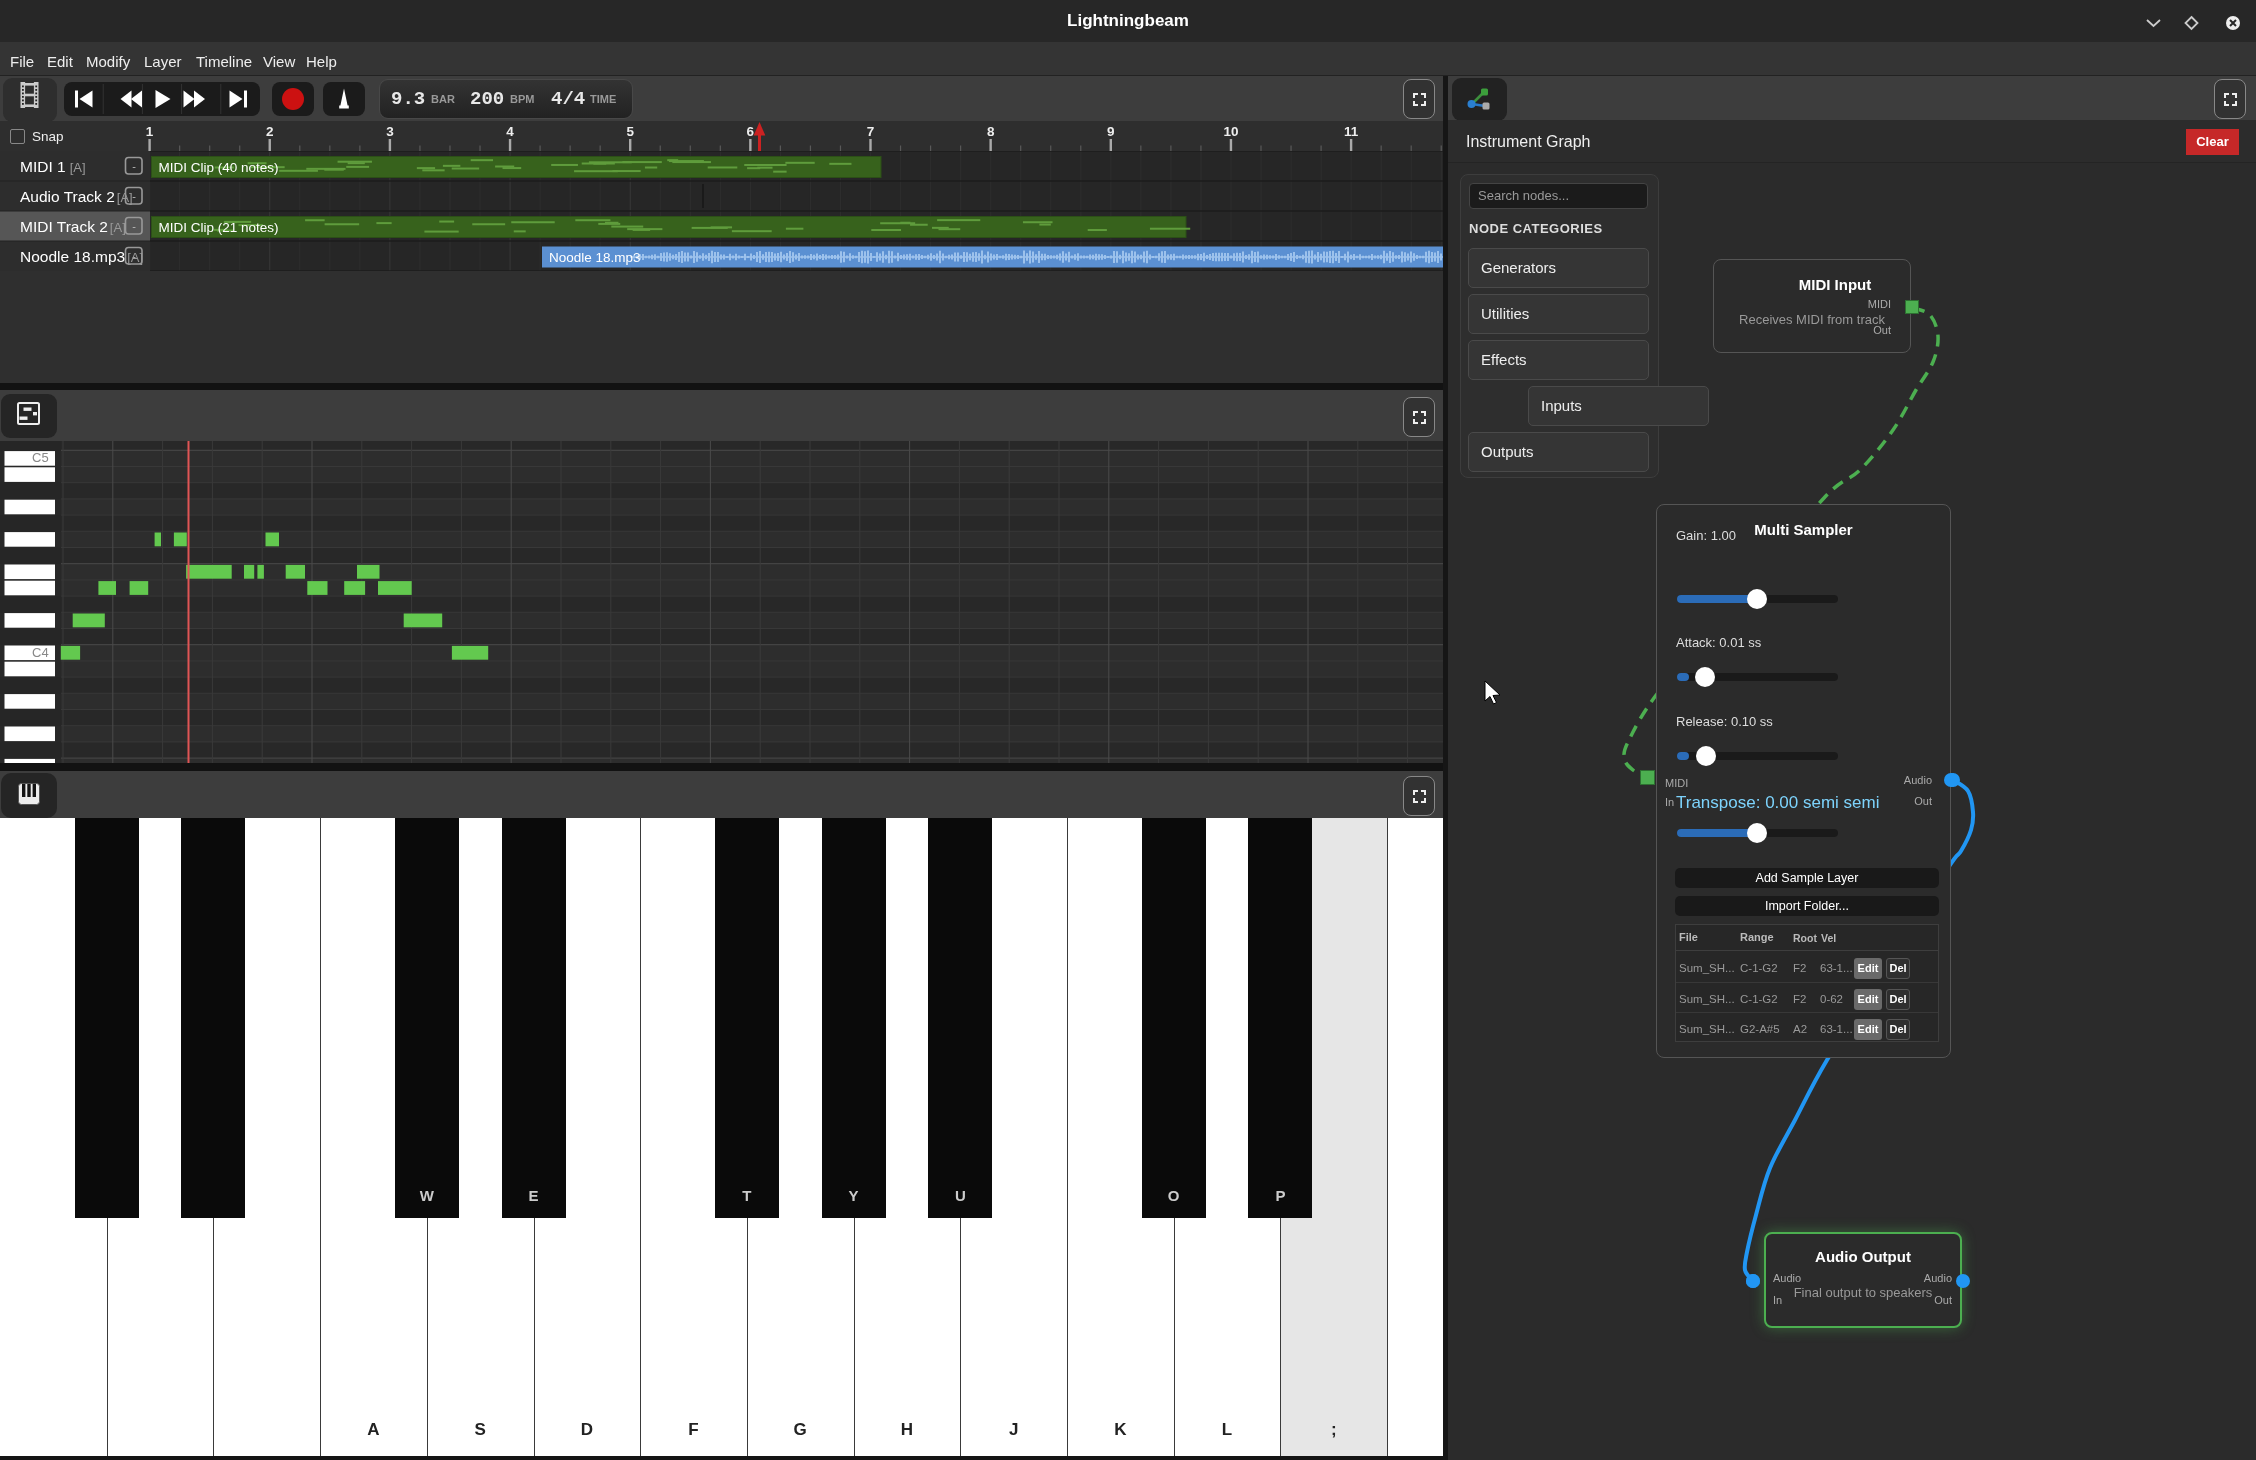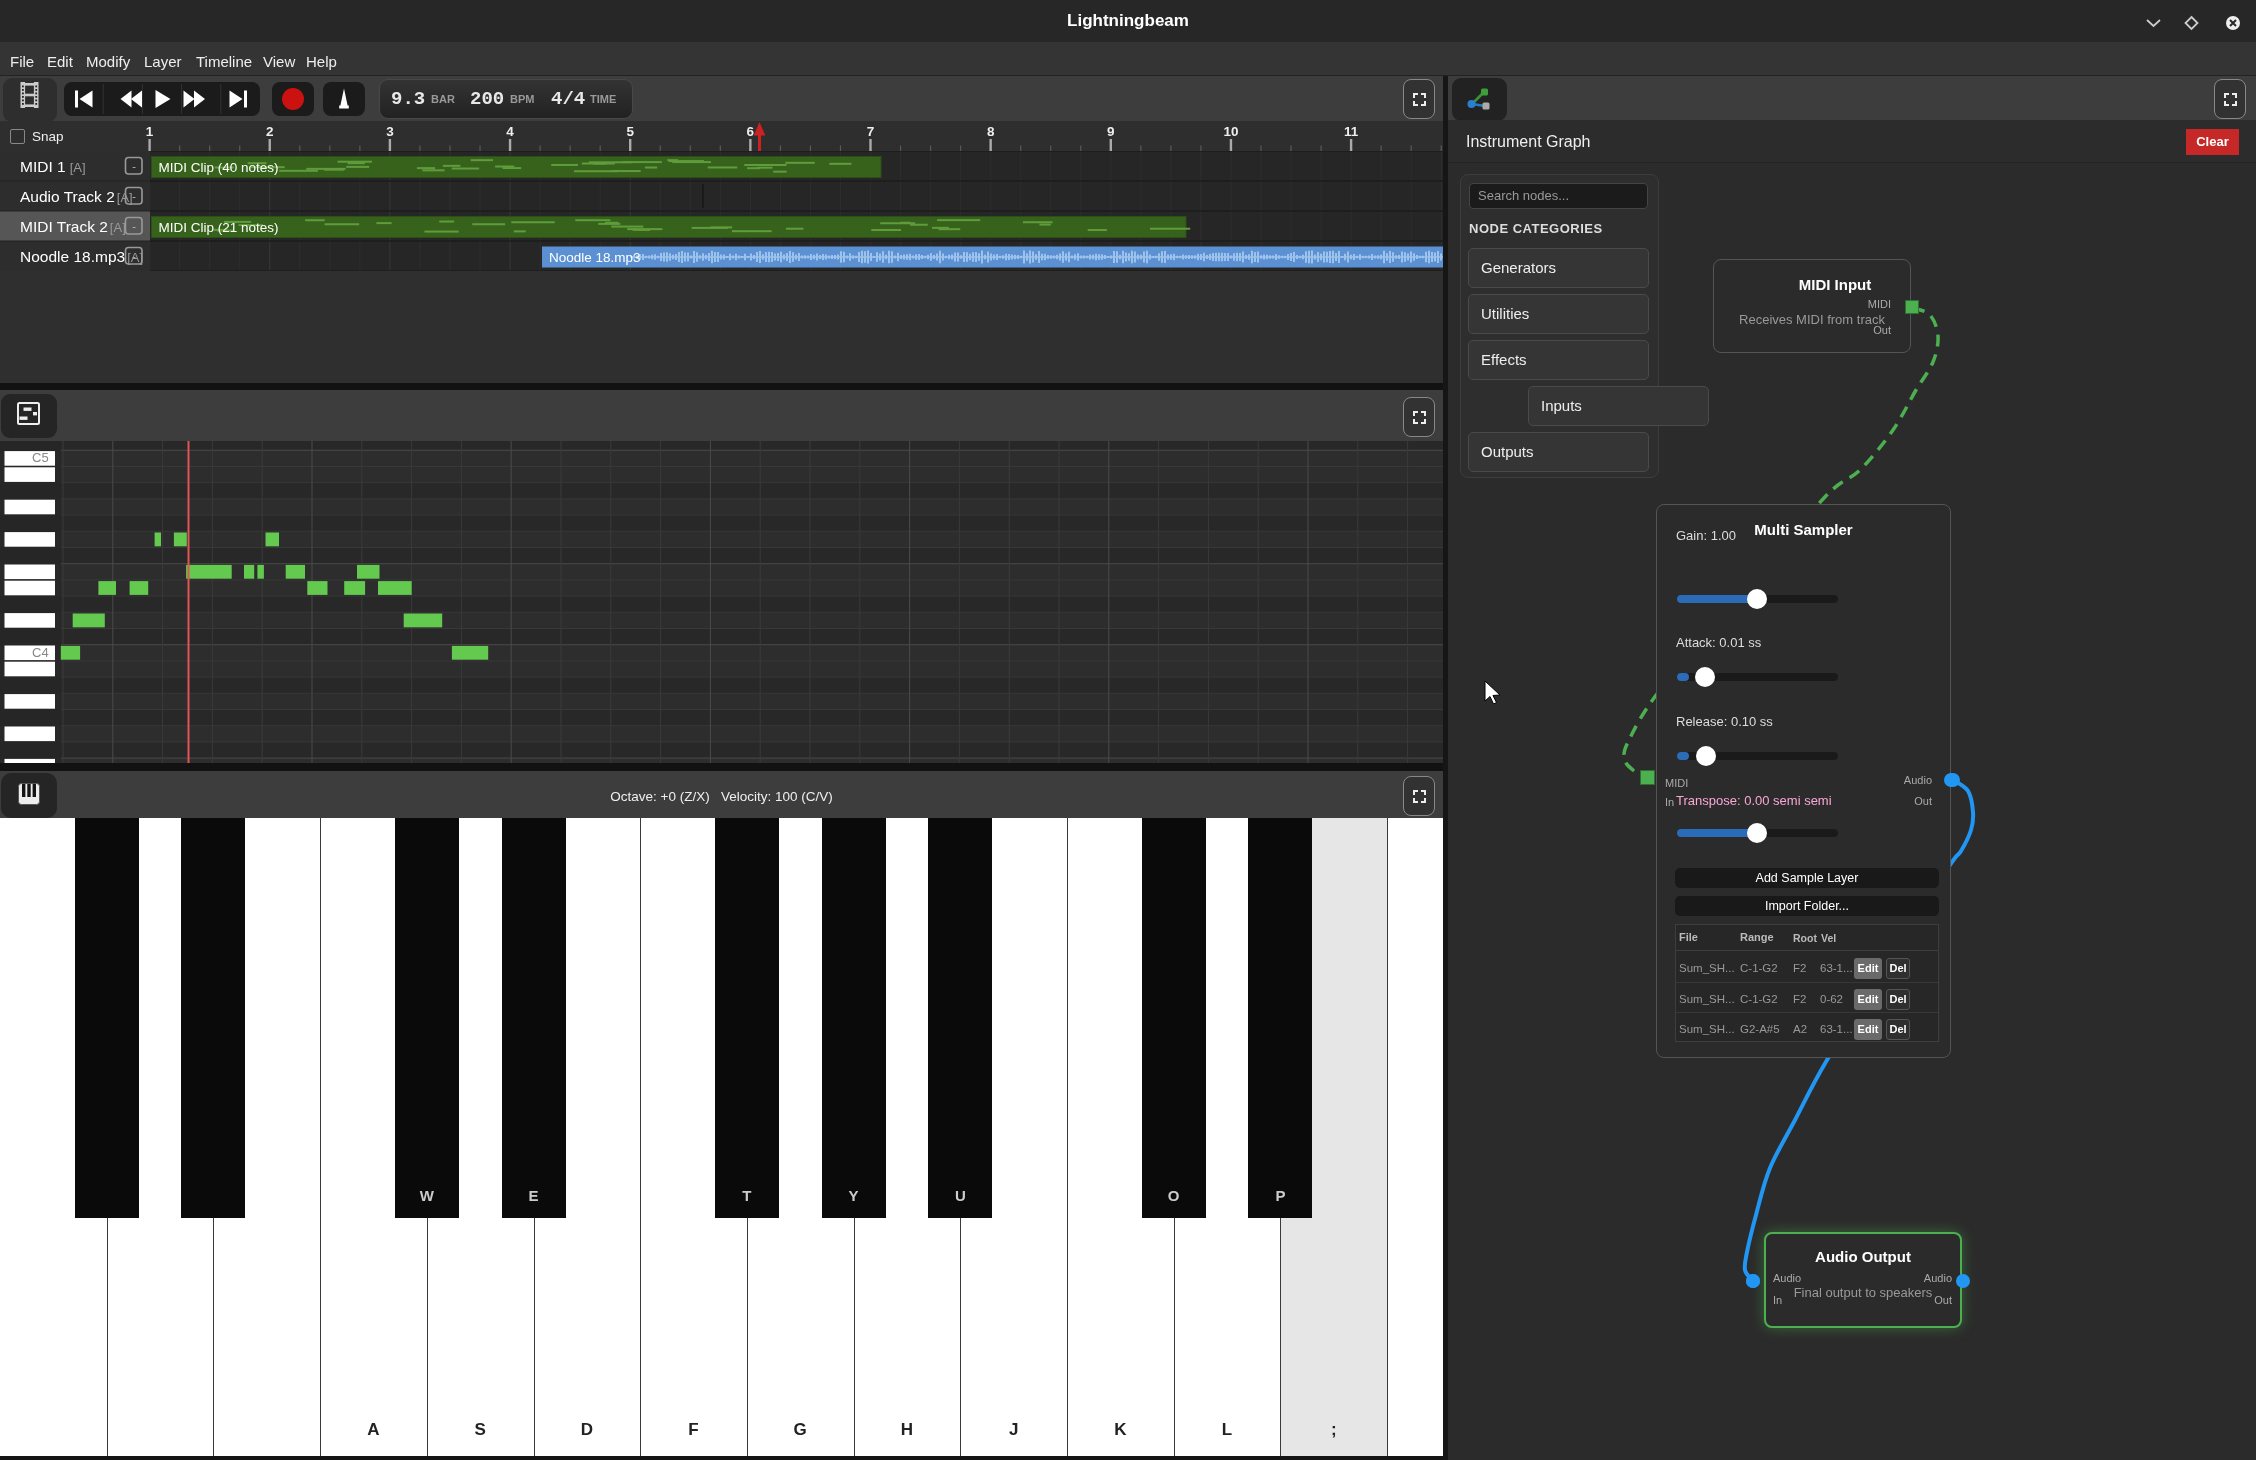--- a/index.html
+++ b/index.html
@@ -427,21 +427,20 @@
 
 <div class="abs" style="left:0;top:763px;width:1443px;height:8px;background:#121212;"></div>
 <div class="abs" style="left:0;top:771px;width:1443px;height:47px;background:#3d3d3d;"></div>
 <div class="abs" style="left:1px;top:773px;width:56px;height:45px;background:#252525;border-radius:10px;"></div>
 <svg class="abs" style="left:18px;top:783px;" width="22" height="22" viewBox="0 0 22 22">
   <rect x="0.5" y="0.5" width="21" height="21" rx="3" fill="#ededed" stroke="#555" stroke-width="1"></rect>
   <rect x="4" y="1" width="3.4" height="13" fill="#141414"></rect>
   <rect x="9.3" y="1" width="3.4" height="13" fill="#141414"></rect>
   <rect x="14.6" y="1" width="3.4" height="13" fill="#141414"></rect>
 </svg>
-<div class="abs" style="left:0;top:775px;width:1443px;height:43px;line-height:43px;text-align:center;color:#eee;font-size:13.5px;">Octave: +0 (Z/X)&nbsp;&nbsp;&nbsp;Velocity: 100 (C/V)</div>
 <div class="fsbtn abs" style="left:1403px;top:776px;"></div>
 <div class="abs" style="left:0;top:818px;width:1443px;height:642px;background:#fff;" id="keyboard">
       <div class="abs" style="left:0px;top:0;width:106.7px;height:642px;background:#ffffff;"></div>
       <div class="abs" style="left:106.7px;top:0;width:106.7px;height:642px;background:#ffffff;border-left:1px solid #3a3a3a;"></div>
       <div class="abs" style="left:213.4px;top:0;width:106.7px;height:642px;background:#ffffff;border-left:1px solid #3a3a3a;"></div>
       <div class="abs" style="left:320.1px;top:0;width:106.7px;height:642px;background:#ffffff;border-left:1px solid #3a3a3a;"></div>
       <div class="abs" style="left:320.1px;top:602px;width:106.7px;text-align:center;color:#222;font-size:17px;font-weight:bold;">A</div>
       <div class="abs" style="left:426.8px;top:0;width:106.7px;height:642px;background:#ffffff;border-left:1px solid #3a3a3a;"></div>
       <div class="abs" style="left:426.8px;top:602px;width:106.7px;text-align:center;color:#222;font-size:17px;font-weight:bold;">S</div>
       <div class="abs" style="left:533.5px;top:0;width:106.7px;height:642px;background:#ffffff;border-left:1px solid #3a3a3a;"></div>
@@ -532,21 +531,21 @@
 <div class="abs" style="left:1676px;top:635px;color:#ddd;font-size:13px;">Attack: 0.01 ss</div>
 <div class="slider abs" style="left:1677px;top:673px;">
       <div style="position:absolute;left:0;top:0;width:12px;height:8px;background:#2b6cb8;border-radius:4px;"></div>
   <div style="position:absolute;left:18px;top:-6px;width:20px;height:20px;background:#fff;border-radius:50%;"></div>
     </div>
 <div class="abs" style="left:1676px;top:714px;color:#ddd;font-size:13px;">Release: 0.10 ss</div>
 <div class="slider abs" style="left:1677px;top:752px;">
       <div style="position:absolute;left:0;top:0;width:12px;height:8px;background:#2b6cb8;border-radius:4px;"></div>
   <div style="position:absolute;left:19px;top:-6px;width:20px;height:20px;background:#fff;border-radius:50%;"></div>
     </div>
-<div class="abs" style="left:1676px;top:793px;color:#f9a8d4;font-size:13px;">Transpose: 0.00 semi semi</div>
+<div class="abs" style="left:1676px;top:793px;color:#7dd3fc;font-size:17px;">Transpose: 0.00 semi semi</div>
 <div class="slider abs" style="left:1677px;top:829px;">
       <div style="position:absolute;left:0;top:0;width:80px;height:8px;background:#2b6cb8;border-radius:4px;"></div>
   <div style="position:absolute;left:70px;top:-6px;width:20px;height:20px;background:#fff;border-radius:50%;"></div>
     </div>
 <div class="abs" style="left:1665px;top:777px;color:#aaa;font-size:11px;">MIDI</div>
 <div class="abs" style="left:1665px;top:796px;color:#aaa;font-size:11px;">In</div>
 <div class="abs" style="left:1890px;top:774px;width:42px;text-align:right;color:#aaa;font-size:11px;">Audio</div>
 <div class="abs" style="left:1890px;top:795px;width:42px;text-align:right;color:#aaa;font-size:11px;">Out</div>
 <div class="abs" style="left:1640px;top:770px;width:15px;height:15px;background:#4caf50;border:1px solid #2d7031;"></div>
 <div class="abs" style="left:1944px;top:773px;width:14px;height:14px;background:#2196f3;border-radius:50%;"></div>

